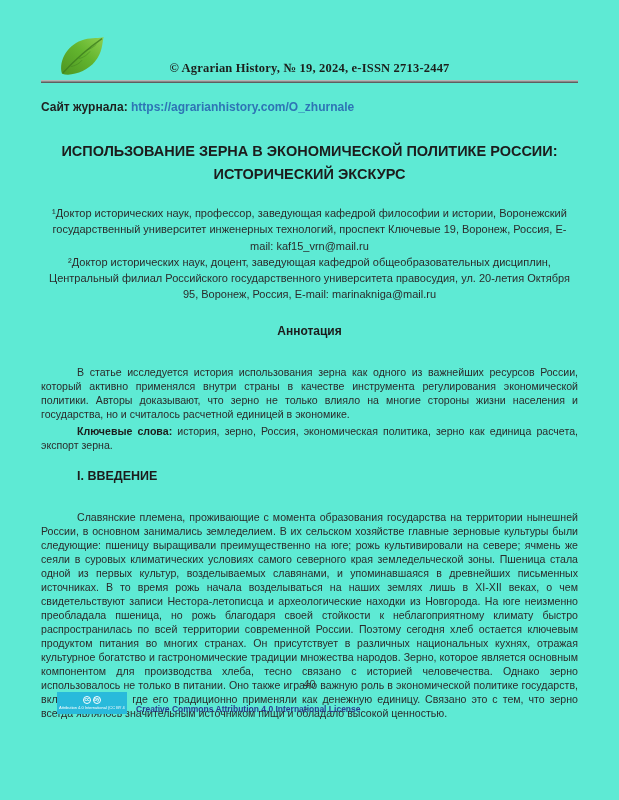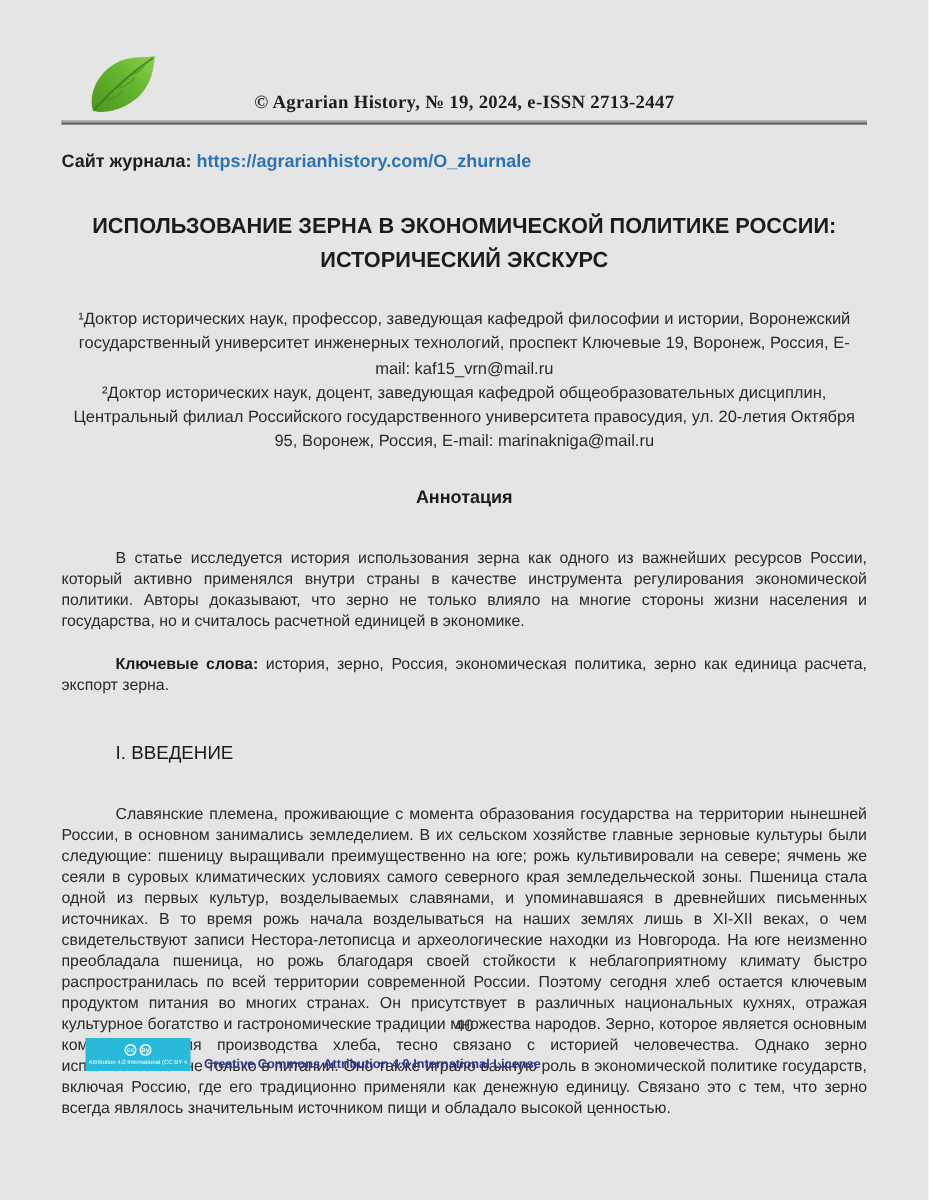--- a/index.html
+++ b/index.html
@@ -1,20 +1,20 @@
 <!DOCTYPE html>
 <html><head>
 <meta charset="utf-8">
 <style>
   * { margin:0; padding:0; box-sizing:border-box; }
   html,body { background:#ffffff; }
   body { font-family:"Liberation Sans", sans-serif; color:#2e2e2e; }
   .page {
     position:relative; width:619px; height:800px; margin:0 auto;
-    background:#e5e5e5; overflow:hidden; padding:0 41px;
+    background:#5eead4; overflow:hidden; padding:0 41px;
   }
   
   .header-row { position:relative; margin-top:36px; height:44px; }
   .leaf-logo { position:absolute; left:17px; top:0; width:48px; height:42px; }
   .journal-line {
     position:absolute; left:0; right:0; bottom:4px;
     text-align:center; font-family:"Liberation Serif", serif;
     font-weight:bold; font-size:12.5px; color:#1c1f1c; letter-spacing:.2px;
   }
   .header-rule { height:3px; background:#8a8a8a; border-bottom:1px solid #5f5f5f; border-top:1px solid #b5b5b5; }
@@ -24,24 +24,24 @@
   .site-link { color:#2e74b5; text-decoration:none; font-weight:bold; cursor:pointer; }
   
   .article-title { margin-top:26px; text-align:center; font-size:14.5px; font-weight:bold; color:#1c1c1c; line-height:23px; }
   .article-title span { display:block; }
   .authors-line { margin-top:12px; text-align:center; font-size:12.5px; font-weight:bold; color:#1c1c1c; }
   
   .affiliations { margin-top:19px; text-align:center; font-size:11px; line-height:16.3px; color:#2b2b2b; }
   
   .abstract-heading { margin-top:21px; text-align:center; font-size:12px; font-weight:bold; color:#1c1c1c; }
   .para { margin-top:27px; font-size:10.6px; line-height:14px; text-align:justify; text-indent:36px; color:#2b2b2b; }
-  .keywords { margin-top:15px; }
+  .keywords { margin-top:3px; }
   .kw-label { font-weight:bold; color:#1c1c1c; }
   
-  .section-heading { margin-top:31px; padding-left:36px; font-size:12.5px; font-weight:normal; color:#1c1c1c; }
+  .section-heading { margin-top:17px; padding-left:36px; font-size:12.5px; font-weight:bold; color:#1c1c1c; }
   .intro-para { }
   
   .footer { position:absolute; left:41px; right:41px; top:678px; }
   .page-number { text-align:center; font-size:11px; color:#3a3a3a; }
   .cc-row { margin-top:2px; display:flex; align-items:flex-end; }
   .cc-badge {
     width:70px; height:22px; margin-left:16px; background:#29badb;
     display:flex; flex-direction:column; align-items:center; justify-content:center;
     cursor:pointer; flex:0 0 auto;
   }

